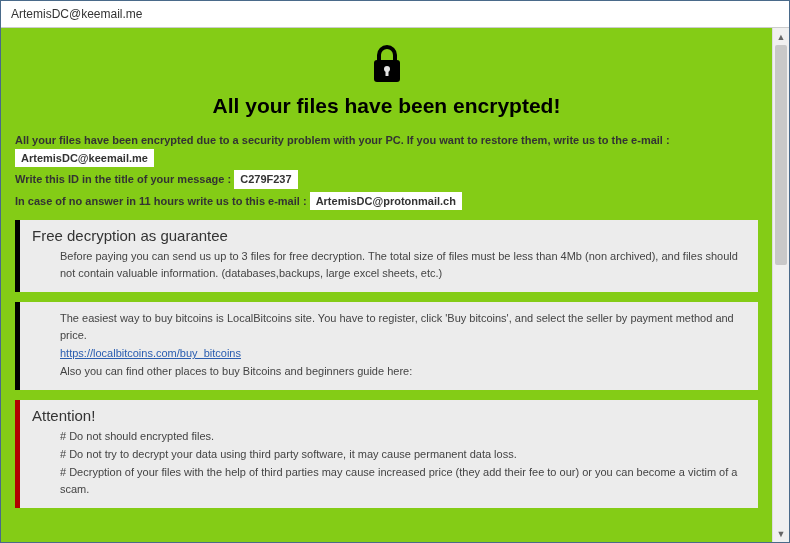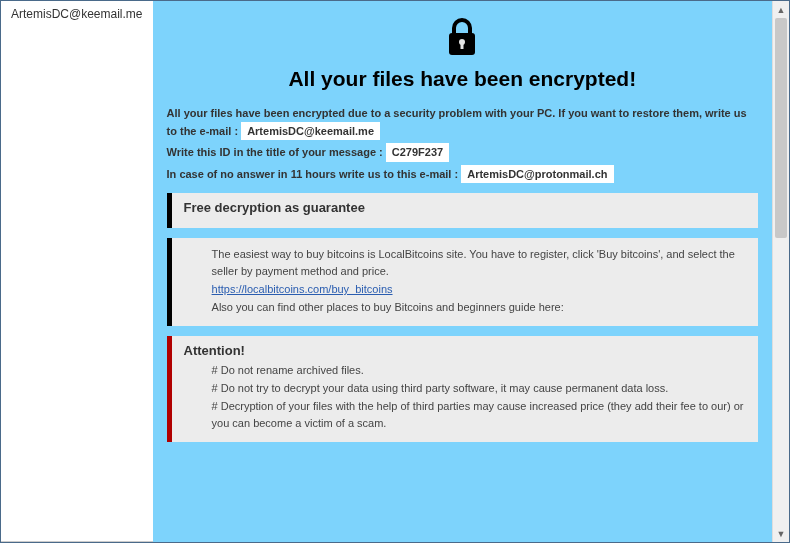--- a/index.html
+++ b/index.html
@@ -8,37 +8,37 @@
   background: #fff;
   width: 790px;
   height: 543px;
   overflow: hidden;
 }
 .window {
   width: 100%;
   height: 100%;
   border: 1px solid #4a6a8a;
   display: flex;
-  flex-direction: row;
+  flex-direction: column;
 }
 .titlebar {
   background: #fff;
   padding: 6px 10px;
   font-size: 12px;
   color: #333;
   border-bottom: 1px solid #ccc;
 }
 .content-wrap {
   flex: 1;
   display: flex;
   overflow: hidden;
 }
 .content {
   flex: 1;
-  background: #7dd3fc;
+  background: #84cc16;
   padding: 10px 14px;
   font-size: 11px;
   color: #333;
   overflow: hidden;
 }
 .lock-wrap {
   text-align: center;
   margin-top: 6px;
 }
 .lock-icon { display: inline-block; }
@@ -67,22 +67,22 @@
   color: #444;
 }
 .section {
   background: #ececec;
   border-left: 5px solid #000;
   padding: 7px 12px 9px 12px;
   margin: 10px 0;
 }
 .section.red { border-left-color: #b00000; }
 .section-title {
-  font-weight: bold;
-  font-size: 13px;
+  font-weight: normal;
+  font-size: 15px;
   margin-bottom: 4px;
 }
 .section-body {
   padding-left: 28px;
   font-size: 11px;
   line-height: 1.55;
   color: #444;
 }
 .section-body .line { margin: 1px 0; }
 .section-body a {
@@ -153,34 +153,37 @@
         <span class="hl">C279F237</span>
       </div>
       <div class="intro-line">
         <b>In case of no answer in 11 hours write us to this e-mail :</b>
         <span class="hl">ArtemisDC@protonmail.ch</span>
       </div>
 
 
       <div class="section">
         <div class="section-title">Free decryption as guarantee</div>
+        <div class="section-body">
+          <div class="line">Before paying you can send us up to 3 files for free decryption. The total size of files must be less than 4Mb (non archived), and files should not contain valuable information. (databases,backups, large excel sheets, etc.)</div>
+        </div>
       </div>
 
       <div class="section">
         <div class="section-body">
           <div class="line">The easiest way to buy bitcoins is LocalBitcoins site. You have to register, click 'Buy bitcoins', and select the seller by payment method and price.</div>
           <div class="line"><a>https://localbitcoins.com/buy_bitcoins</a></div>
           <div class="line">Also you can find other places to buy Bitcoins and beginners guide here:</div>
         </div>
       </div>
 
       <div class="section red">
         <div class="section-title">Attention!</div>
         <div class="section-body">
-          <div class="line"># Do not rename archived files.</div>
+          <div class="line"># Do not should encrypted files.</div>
           <div class="line"># Do not try to decrypt your data using third party software, it may cause permanent data loss.</div>
           <div class="line"># Decryption of your files with the help of third parties may cause increased price (they add their fee to our) or you can become a victim of a scam.</div>
         </div>
       </div>
 
     </div>
 
     <div class="scrollbar">
       <div class="scroll-arrow">▲</div>
       <div class="scroll-thumb"></div>

